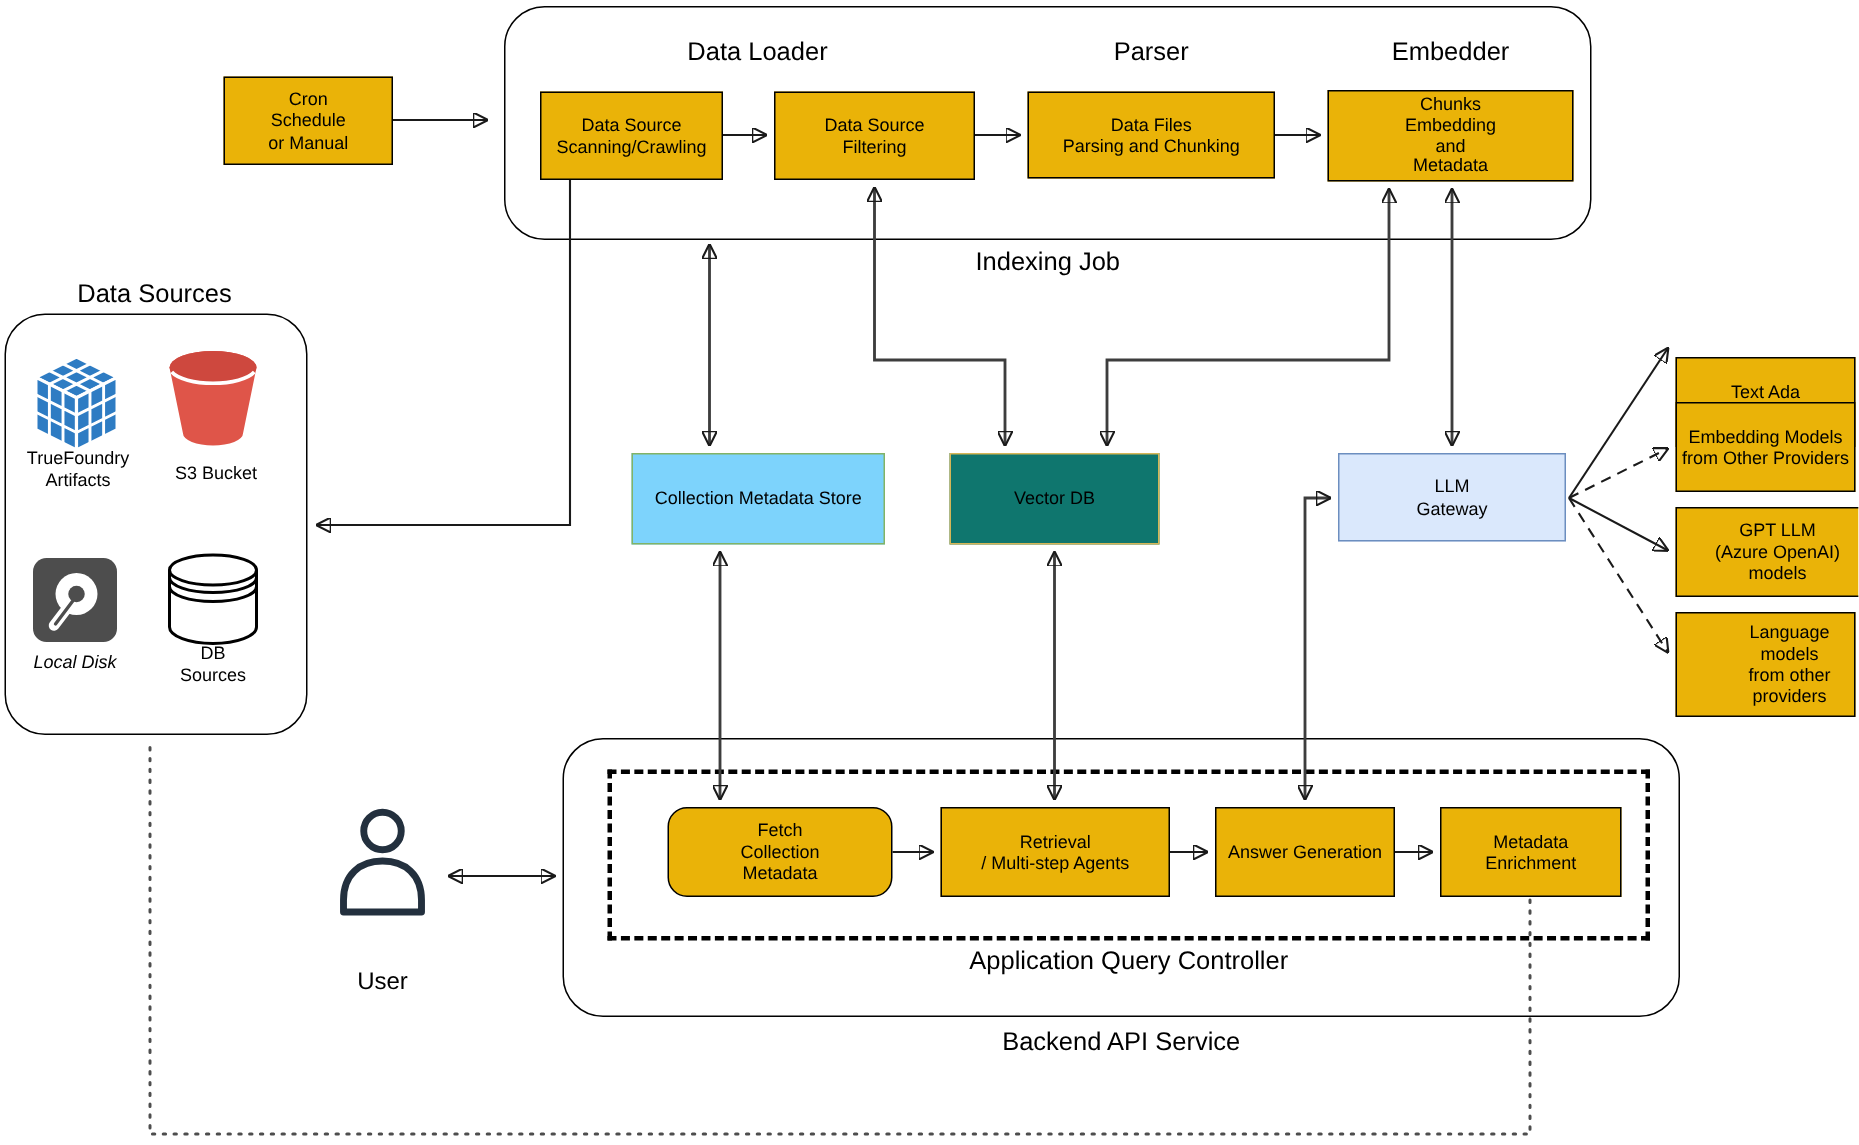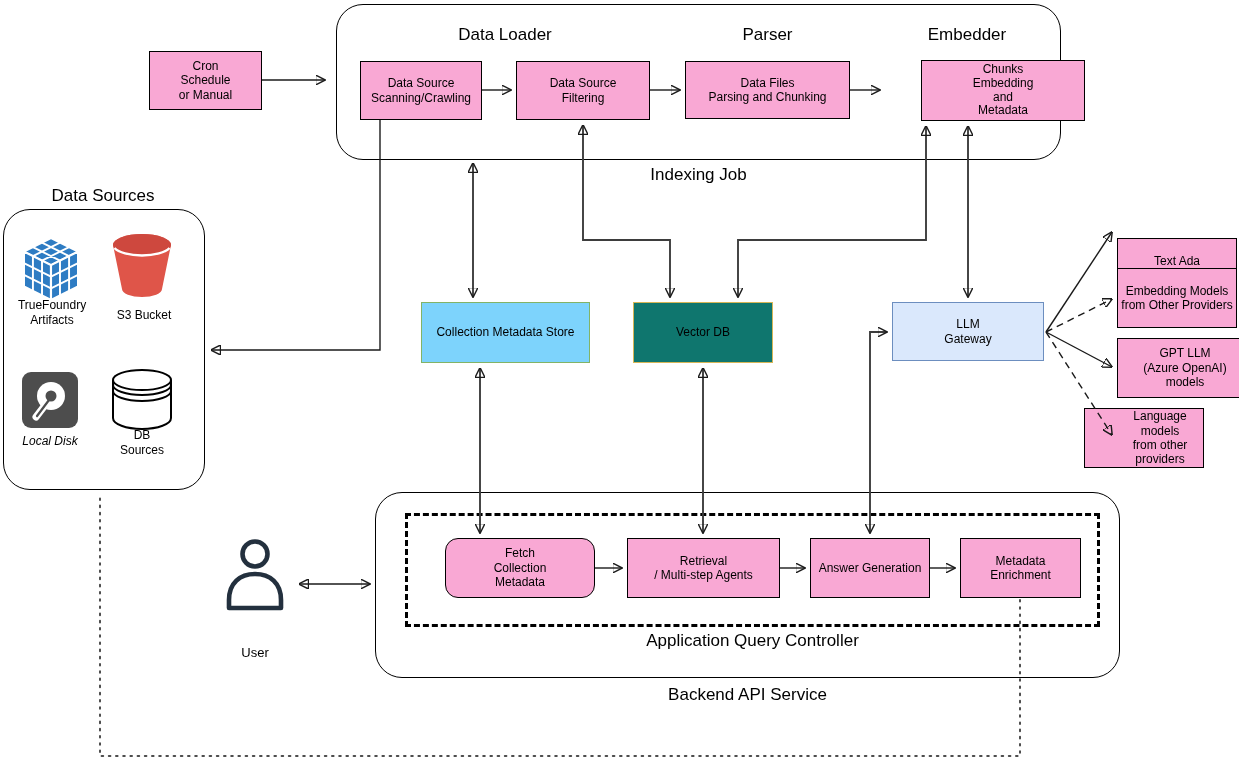--- a/index.html
+++ b/index.html
@@ -1,19 +1,19 @@
 <!DOCTYPE html>
 <html><head>
 <meta charset="utf-8">
 <style>
   html,body{margin:0;padding:0;background:#fff;}
   #canvas{position:relative;width:1239px;height:763px;background:#fff;overflow:hidden;
           font-family:"Liberation Sans",sans-serif;color:#000;}
   .node{position:absolute;display:flex;align-items:center;justify-content:center;
-        text-align:center;background:#f9a8d4;border:1.4px solid #000;font-size:12px;
+        text-align:center;background:#eab308;border:1.4px solid #000;font-size:12px;
         line-height:1.2;white-space:pre-line;box-sizing:border-box;}
   .store{position:absolute;display:flex;align-items:center;justify-content:center;
          text-align:center;border:1px solid #000;font-size:12px;line-height:1.25;
          white-space:pre-line;box-sizing:border-box;}
   .container{position:absolute;border:1.4px solid #000;border-radius:27px;
              background:transparent;box-sizing:border-box;}
   .dashedbox{position:absolute;border:3.6px dashed #000;background:transparent;box-sizing:border-box;}
   .heading{position:absolute;font-size:17px;font-weight:normal;text-align:center;line-height:1.1;}
   .lbl{position:absolute;font-size:12px;text-align:center;line-height:1.25;white-space:pre-line;}
   .icon{position:absolute;}
@@ -43,38 +43,38 @@
 
   <div class="node" style="left:149px;top:51px;width:113px;height:59px;">Cron
 Schedule
 or Manual</div>
   <div class="node" style="left:360px;top:61px;width:122px;height:59px;">Data Source
 Scanning/Crawling</div>
   <div class="node" style="left:516px;top:61px;width:134px;height:59px;">Data Source
 Filtering</div>
   <div class="node" style="left:685px;top:61px;width:165px;height:58px;">Data Files
 Parsing and Chunking</div>
-  <div class="node" style="left:885px;top:60px;width:164px;height:61px;line-height:1.15;margin-left:36px;">Chunks
+  <div class="node" style="left:885px;top:60px;width:164px;height:61px;line-height:1.15;">Chunks
 Embedding
 and
 Metadata</div>
 
   <div class="store" style="left: 421px; top: 302px; width: 169px; height: 61px; background-color: #7dd3fc; border-color: rgb(130, 179, 102);">Collection Metadata Store</div>
   <div class="store" style="left: 633px; top: 302px; width: 140px; height: 61px; background-color: #0f766e; border-color: rgb(214, 182, 86);">Vector DB</div>
   <div class="store" style="left: 892px; top: 302px; width: 152px; height: 59px; background-color: rgb(218, 232, 252); border-color: rgb(108, 142, 191);">LLM
 Gateway</div>
 
   <div class="node" style="left:1117px;top:198px;width:120px;height:60px;margin-top:40px;">Text Ada
 Embedding Model</div>
   <div class="node" style="left:1117px;top:268px;width:120px;height:60px;">Embedding Models
 from Other Providers</div>
   <div class="node" style="left:1117px;top:338px;width:136px;height:60px;text-align:center;">GPT LLM
 (Azure OpenAI)
 models</div>
-  <div class="node" style="left:1084px;top:408px;width:120px;height:60px;padding-left:32px;">Language models
+  <div class="node" style="left:1117px;top:408px;width:120px;height:70px;padding-left:32px;">Language models
 from other providers</div>
 
   <div class="node" style="left:445px;top:538px;width:150px;height:60px;border-radius:13px;">Fetch
 Collection
 Metadata</div>
   <div class="node" style="left:627px;top:538px;width:153px;height:60px;">Retrieval
 / Multi-step Agents</div>
   <div class="node" style="left:810px;top:538px;width:120px;height:60px;">Answer Generation</div>
   <div class="node" style="left:960px;top:538px;width:121px;height:60px;">Metadata
 Enrichment</div>
@@ -117,21 +117,21 @@
   </svg>
   <div class="lbl" style="left:96px;top:428px;width:92px;">DB
 Sources</div>
 
   <svg class="icon" style="left:222px;top:538px;" width="66" height="74" viewBox="0 0 66 74">
     <g fill="#ffffff" stroke-width="4.6" stroke-linejoin="round" style="stroke: rgb(35, 48, 62);">
       <path d="M7,70 L7,62 C7,45 18,36 33,36 C48,36 59,45 59,62 L59,70 Z"></path>
       <circle cx="33" cy="16" r="12.5"></circle>
     </g>
   </svg>
-  <div class="lbl" style="left:215px;top:645px;width:80px;font-size:13px;">User</div>
+  <div class="lbl" style="left:215px;top:645px;width:80px;font-size:16px;">User</div>
 
   <svg id="wires" viewBox="0 0 1239 763">
     <defs>
       <marker id="ah" viewBox="0 0 10 10" refX="9.5" refY="5" markerWidth="10" markerHeight="10" markerUnits="userSpaceOnUse" orient="auto-start-reverse">
         <path d="M0,0 L10,5 L0,10 Z" fill="#1a1a1a" stroke="none"></path>
       </marker>
     </defs>
     <path d="M262,80 H325" marker-end="url(#ah)"></path>
     <path d="M482,90 H511" marker-end="url(#ah)"></path>
     <path d="M650,90 H680" marker-end="url(#ah)"></path>

